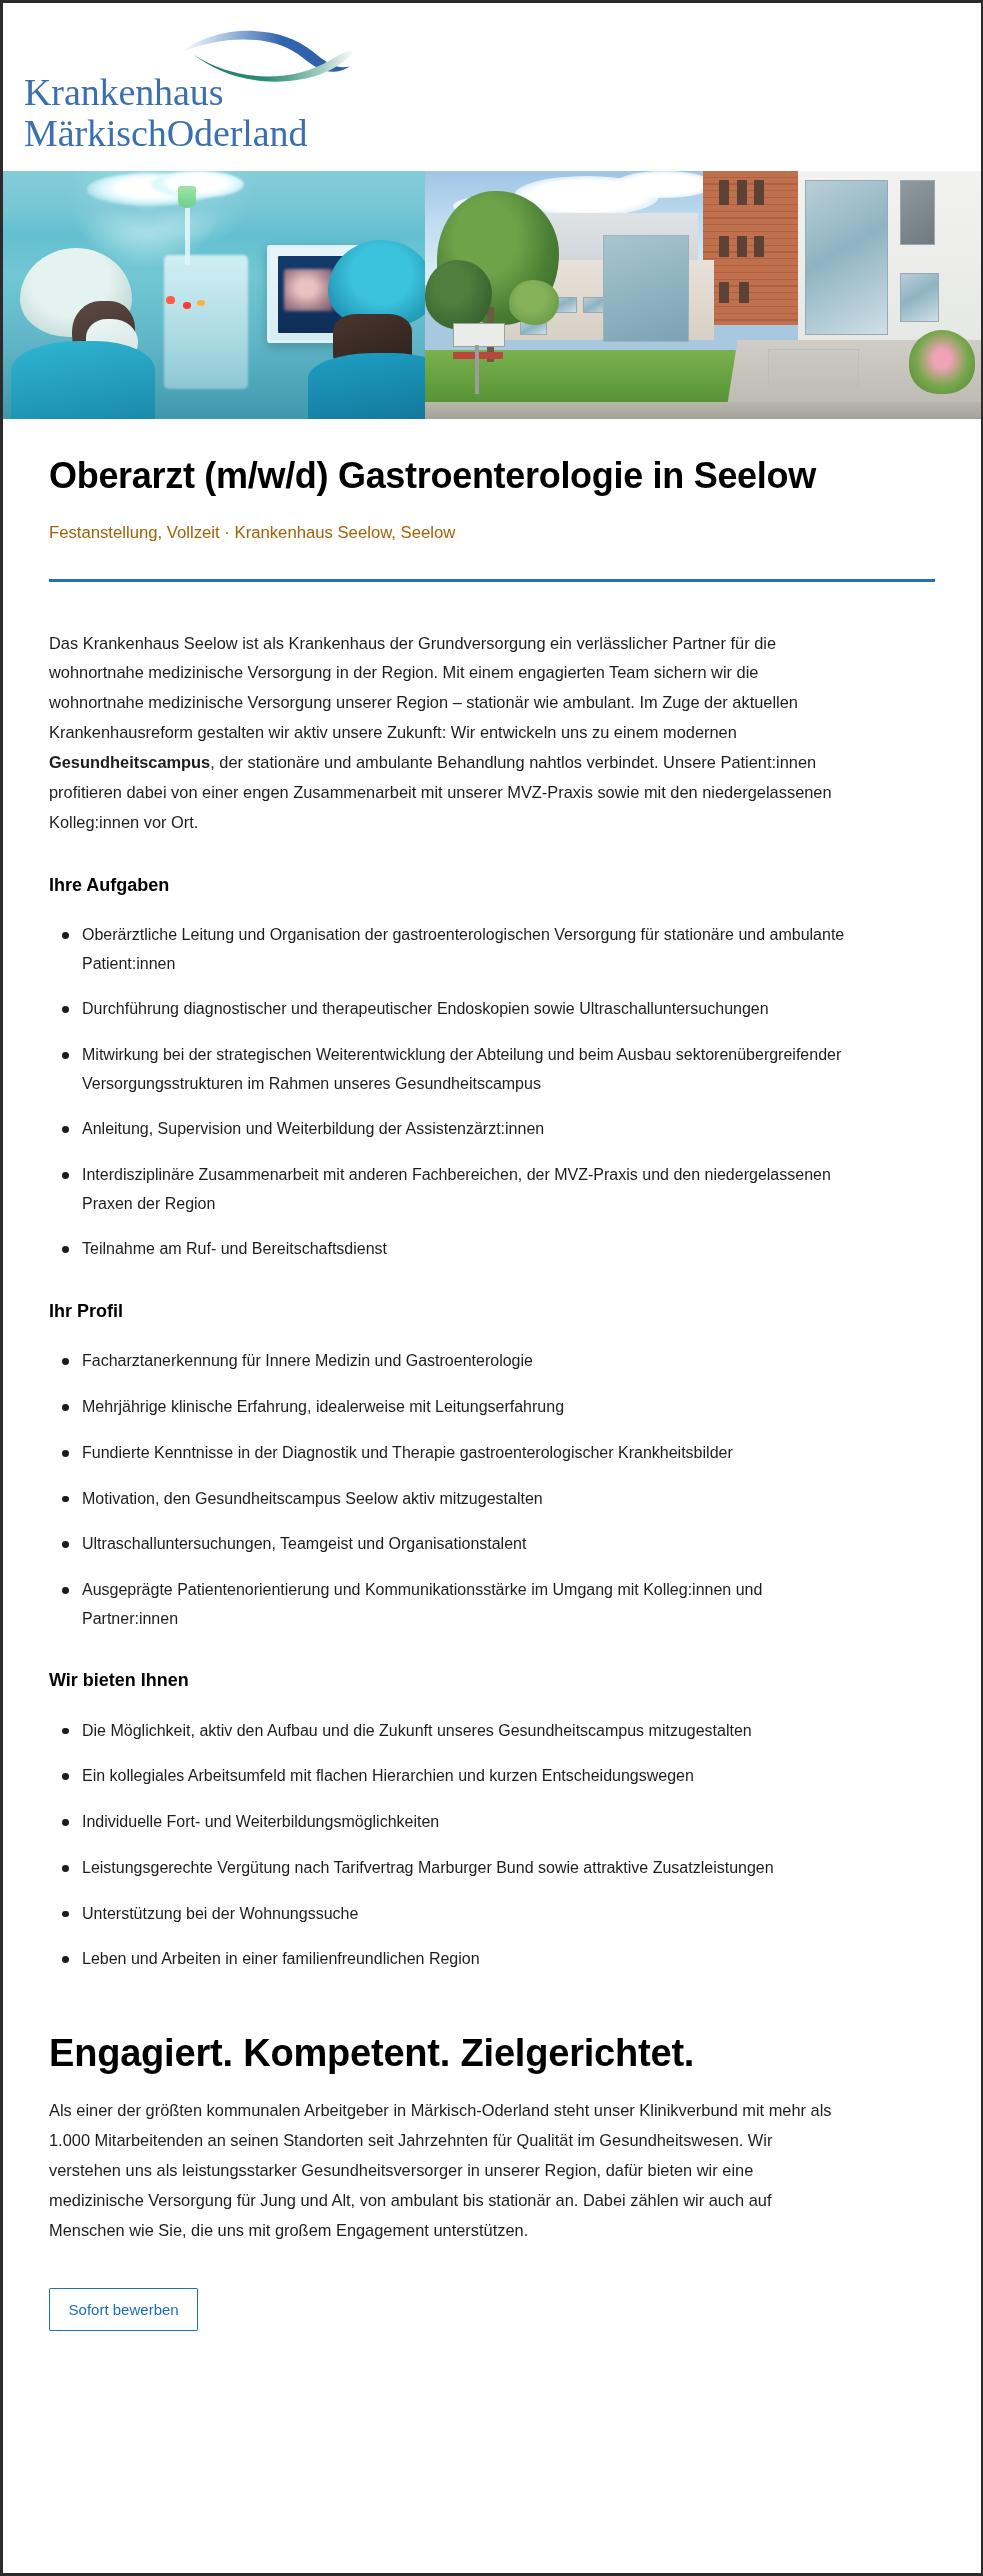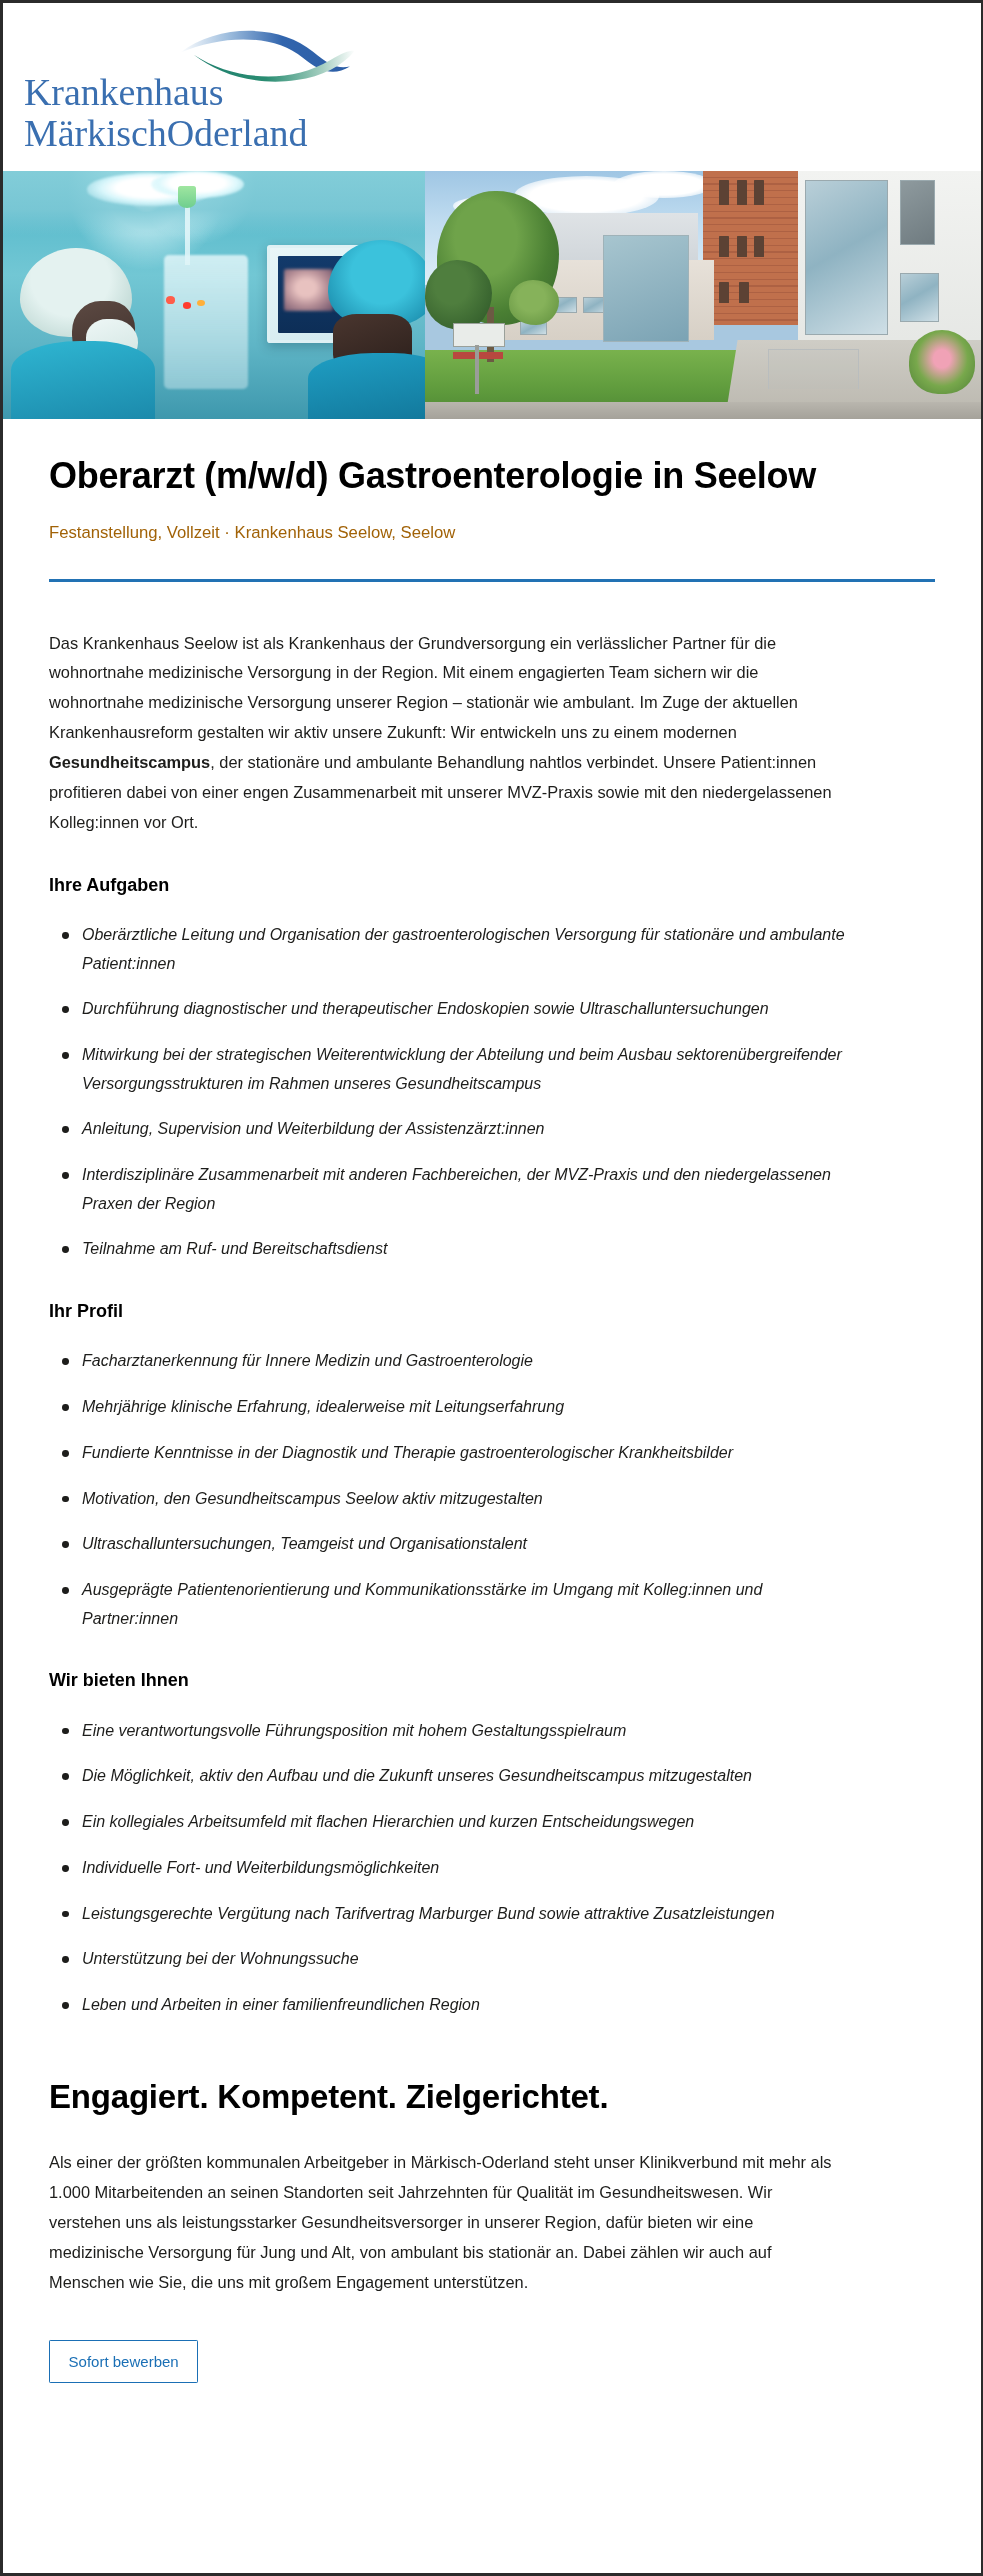--- a/index.html
+++ b/index.html
@@ -299,21 +299,20 @@
     font-size: 18px;
     line-height: 1.25;
     font-weight: bold;
     color: #000000;
     margin: 36px 0 25px 0;
   }
   ul.bullets {
     margin: 0 0 5px 0;
     padding: 0 0 0 33px;
     list-style: none;
-    font-style: italic;
   }
   ul.bullets li {
     position: relative;
     font-size: 16px;
     line-height: 1.78;
     color: #1d1d1b;
     margin: 0 0 17.3px 0;
     max-width: 768px;
   }
   ul.bullets li::before {
@@ -321,25 +320,25 @@
     position: absolute;
     left: -20px;
     top: 11px;
     width: 6.8px;
     height: 6.8px;
     border-radius: 50%;
     background: #1d1d1b;
   }
 
   h2.claim {
-    font-size: 33px;
+    font-size: 38px;
     line-height: 1.2;
     font-weight: bold;
     color: #000000;
-    margin: 57px 0 32px 0;
+    margin: 57px 0 20px 0;
     letter-spacing: -0.2px;
   }
 
   .apply-wrap { margin: 42px 0 53px 0; }
   .apply-btn {
     display: inline-block;
     font-family: "Liberation Sans", sans-serif;
     font-size: 15px;
     line-height: 1;
     color: #1a6fb5;
@@ -488,21 +487,20 @@
       <li>Facharztanerkennung für Innere Medizin und Gastroenterologie</li>
       <li>Mehrjährige klinische Erfahrung, idealerweise mit Leitungserfahrung</li>
       <li>Fundierte Kenntnisse in der Diagnostik und Therapie gastroenterologischer Krankheitsbilder</li>
       <li>Motivation, den Gesundheitscampus Seelow aktiv mitzugestalten</li>
       <li>Ultraschalluntersuchungen, Teamgeist und Organisationstalent</li>
       <li>Ausgeprägte Patientenorientierung und Kommunikationsstärke im Umgang mit Kolleg:innen und Partner:innen</li>
     </ul>
 
     <h2 class="section-heading">Wir bieten Ihnen</h2>
     <ul class="bullets">
-      <li>Eine verantwortungsvolle Führungsposition mit hohem Gestaltungsspielraum</li>
       <li>Die Möglichkeit, aktiv den Aufbau und die Zukunft unseres Gesundheitscampus mitzugestalten</li>
       <li>Ein kollegiales Arbeitsumfeld mit flachen Hierarchien und kurzen Entscheidungswegen</li>
       <li>Individuelle Fort- und Weiterbildungsmöglichkeiten</li>
       <li>Leistungsgerechte Vergütung nach Tarifvertrag Marburger Bund sowie attraktive Zusatzleistungen</li>
       <li>Unterstützung bei der Wohnungssuche</li>
       <li>Leben und Arbeiten in einer familienfreundlichen Region</li>
     </ul>
 
     <h2 class="claim">Engagiert. Kompetent. Zielgerichtet.</h2>
 

